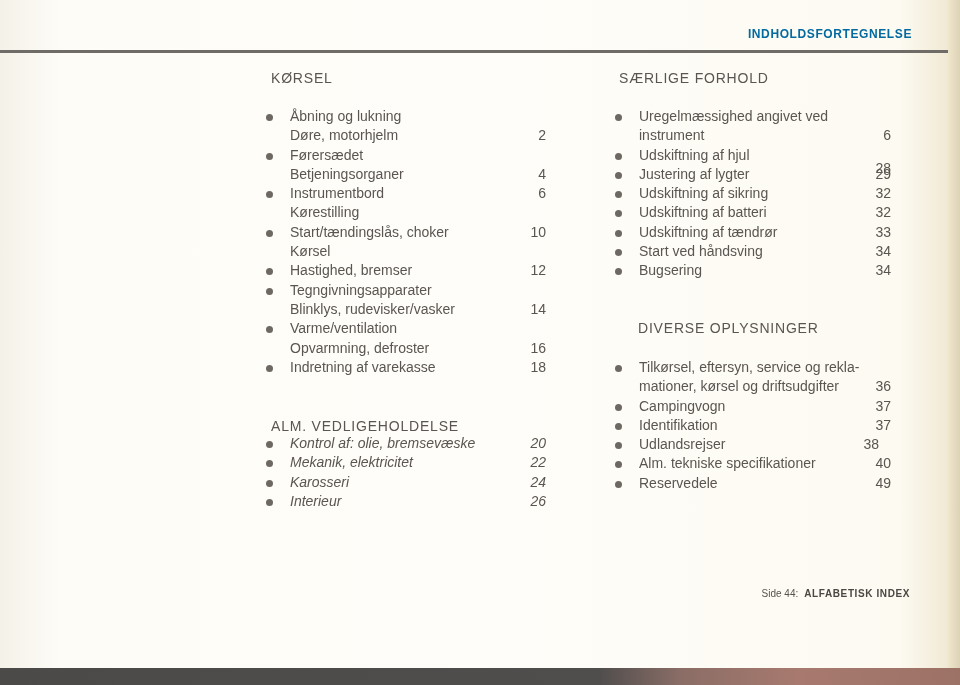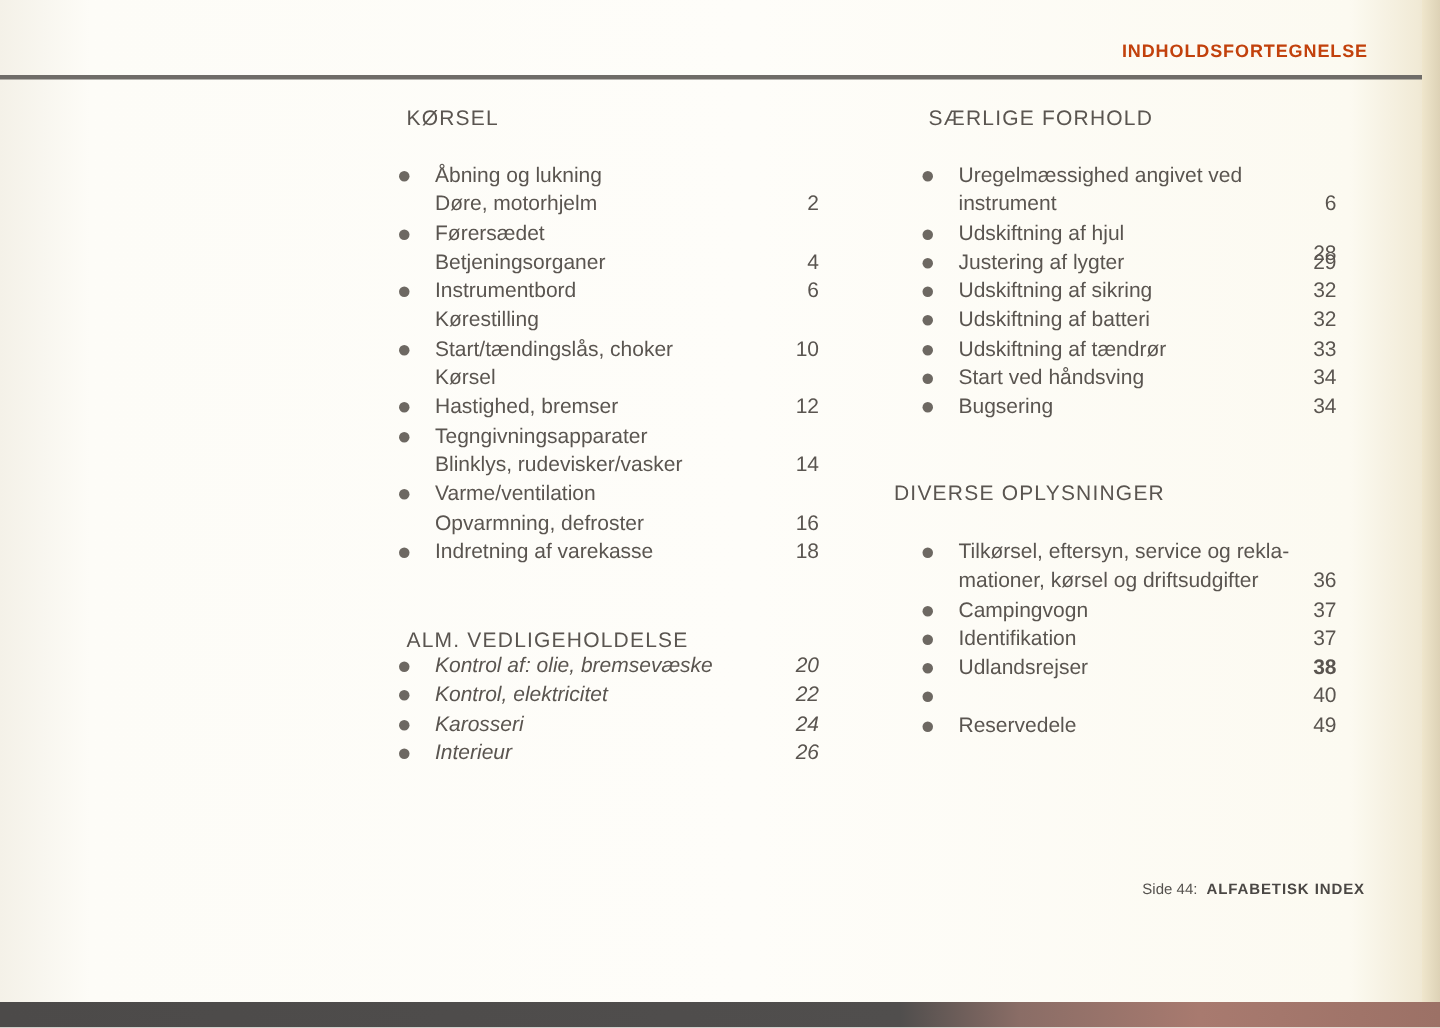--- a/index.html
+++ b/index.html
@@ -8,21 +8,21 @@
     background: #fdfcf6;
     font-family: "Liberation Sans", sans-serif;
     color: #5a5550;
   }
   .page-bg {
     position: absolute; left: 0; top: 0; width: 960px; height: 685px;
     background: linear-gradient(90deg, #f4f1e8 0px, #fdfcf7 60px, #fefdf9 500px, #fcfaf1 900px, #f1ead6 945px, #e8dfc8 960px);
   }
   .header-title {
     position: absolute; top: 27px; right: 48px;
-    font-size: 12px; font-weight: bold; letter-spacing: 0.6px; color: #c2410c;
+    font-size: 12px; font-weight: bold; letter-spacing: 0.6px; color: #0369a1;
   }
   .header-rule {
     position: absolute; left: 0; top: 50px; width: 948px; height: 3px;
     background: #6f6c68;
   }
   .bottom-edge {
     position: absolute; left: 0; top: 668px; width: 960px; height: 17px;
     background: linear-gradient(90deg, #4c4a49 0px, #504e4d 600px, #8a6d66 680px, #a87a6f 800px, #9c7166 960px);
   }
   .right-edge {
@@ -127,21 +127,21 @@
 
 <div class="section-title" style="left:271px; top:418px;">ALM. VEDLIGEHOLDELSE</div>
 <ul class="list" style="left:266px; top:434px; width:280px;font-style:italic;">
     <li class="row">
       <span class="bullet"></span>
       <span class="text">Kontrol af: olie, bremsevæske</span>
       <span class="page-num" style="right: 0px;">20</span>
     </li>
     <li class="row">
       <span class="bullet"></span>
-      <span class="text">Kontrol, elektricitet</span>
+      <span class="text">Mekanik, elektricitet</span>
       <span class="page-num" style="right: 0px;">22</span>
     </li>
     <li class="row">
       <span class="bullet"></span>
       <span class="text">Karosseri</span>
       <span class="page-num" style="right: 0px;">24</span>
     </li>
     <li class="row">
       <span class="bullet"></span>
       <span class="text">Interieur</span>
@@ -190,21 +190,21 @@
       <span class="text">Start ved håndsving</span>
       <span class="page-num" style="right: 0px;">34</span>
     </li>
     <li class="row">
       <span class="bullet"></span>
       <span class="text">Bugsering</span>
       <span class="page-num" style="right: 0px;">34</span>
     </li>
   </ul>
 
-<div class="section-title" style="left:596px; top:320px;">DIVERSE OPLYSNINGER</div>
+<div class="section-title" style="left:638px; top:320px;">DIVERSE OPLYSNINGER</div>
 <ul class="list" style="left:615px; top:358px; width:276px;">
     <li class="row">
       <span class="bullet"></span>
       <span class="text">Tilkørsel, eftersyn, service og rekla-</span>
       <span class="page-num" style="right: 0px;"></span>
     </li>
     <li class="row">
       <span class="text">mationer, kørsel og driftsudgifter</span>
       <span class="page-num" style="right: 0px; text-align: center;">36</span>
     </li>
@@ -214,24 +214,25 @@
       <span class="page-num" style="right: 0px;">37</span>
     </li>
     <li class="row">
       <span class="bullet"></span>
       <span class="text">Identifikation</span>
       <span class="page-num" style="right: 0px;">37</span>
     </li>
     <li class="row">
       <span class="bullet"></span>
       <span class="text">Udlandsrejser</span>
-      <span class="page-num" style="right: 0px; font-weight: bold;">38</span>
-    </li>
-    <li class="row">
-      <span class="bullet"></span>
+      <span class="page-num" style="right: 12px;">38</span>
+    </li>
+    <li class="row">
+      <span class="bullet"></span>
+      <span class="text">Alm. tekniske specifikationer</span>
       <span class="page-num" style="right: 0px;">40</span>
     </li>
     <li class="row">
       <span class="bullet"></span>
       <span class="text">Reservedele</span>
       <span class="page-num" style="right: 0px;">49</span>
     </li>
   </ul>
 
 <div class="footer">

